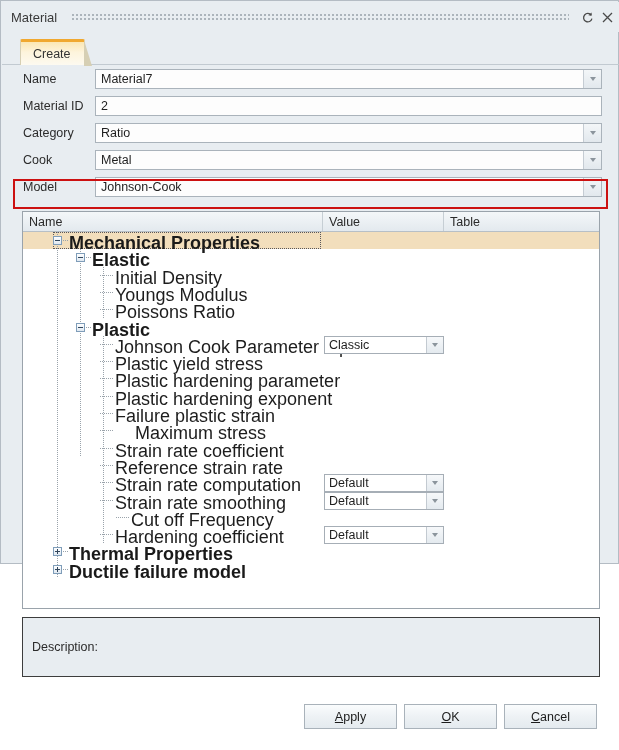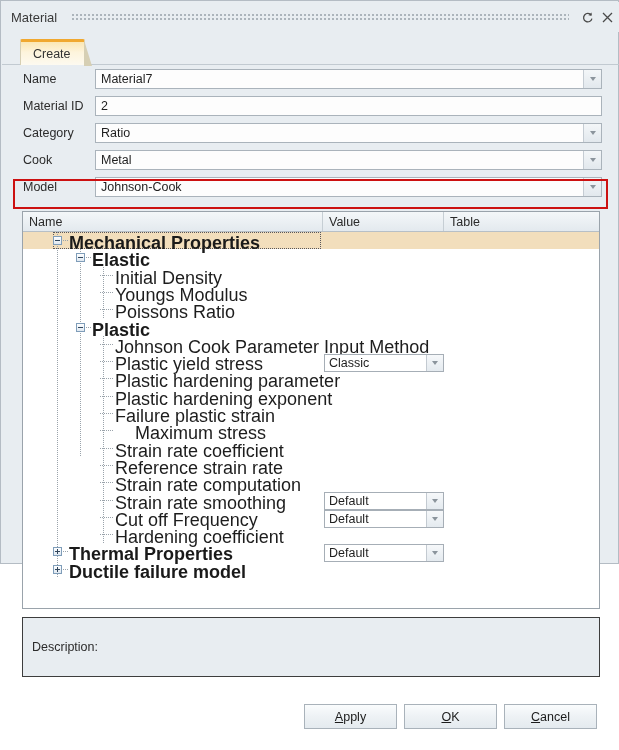--- a/index.html
+++ b/index.html
@@ -245,21 +245,20 @@
 
   
   .cell-combo {
     position: absolute;
     height: 18px;
     display: flex;
     background: #ffffff;
     border: 1px solid #a6aeb6;
     box-sizing: border-box;
     z-index: 4;
-    margin-top: 18px;
   }
   .cell-combo .cv {
     flex: 1;
     padding-left: 4px;
     display: flex; align-items: center;
     font-size: 12.5px;
     color: #1e1e1e;
   }
   .cell-combo .ca {
     width: 16px;
@@ -485,21 +484,21 @@
         <div class="trow" style="position: absolute; left: 0px; top: 259.5px; width: 100%;">
           <div class="hline" style="left: 77px; top: 8px; width: 13px;"></div>
           <div class="tlabel" style="position: absolute; left: 92px; top: 1px;">Strain rate smoothing</div>
           <div class="cell-combo" style="left: 301px; top: 0px; width: 120px;">
             <div class="cv">Default</div>
             <div class="ca">
               <div class="caret"></div>
             </div>
           </div>
         </div>
-        <div class="trow" style="position: absolute; left: 0px; top: 276.8px; width: 100%;">
+        <div class="trow" style="position: absolute; left: 16px; top: 276.8px; width: 100%;">
           <div class="hline" style="left: 77px; top: 8px; width: 13px;"></div>
           <div class="tlabel" style="position: absolute; left: 92px; top: 1px;">Cut off Frequency</div>
         </div>
         <div class="trow" style="position: absolute; left: 0px; top: 294.1px; width: 100%; padding-left: 38px;">
           <div class="hline" style="left: 77px; top: 8px; width: 13px;"></div>
           <div class="tlabel" style="position: absolute; left: 92px; top: 1px;">Hardening coefficient</div>
           <div class="cell-combo" style="left: 301px; top: 0px; width: 120px;">
             <div class="cv">Default</div>
             <div class="ca">
               <div class="caret"></div>

